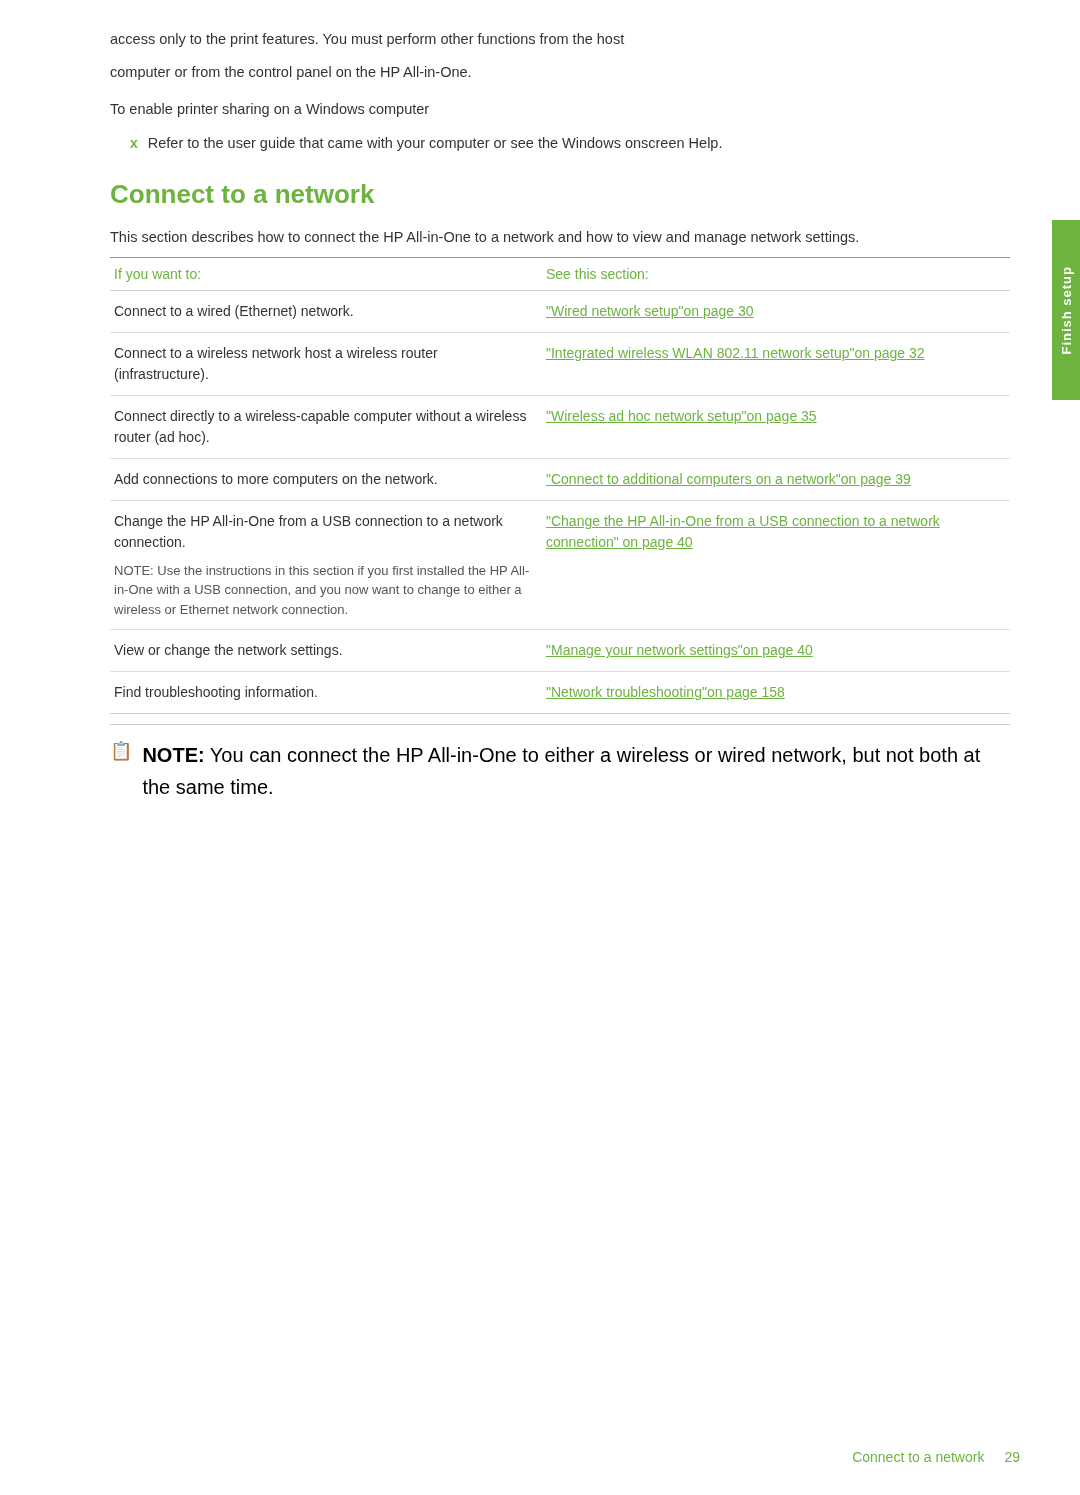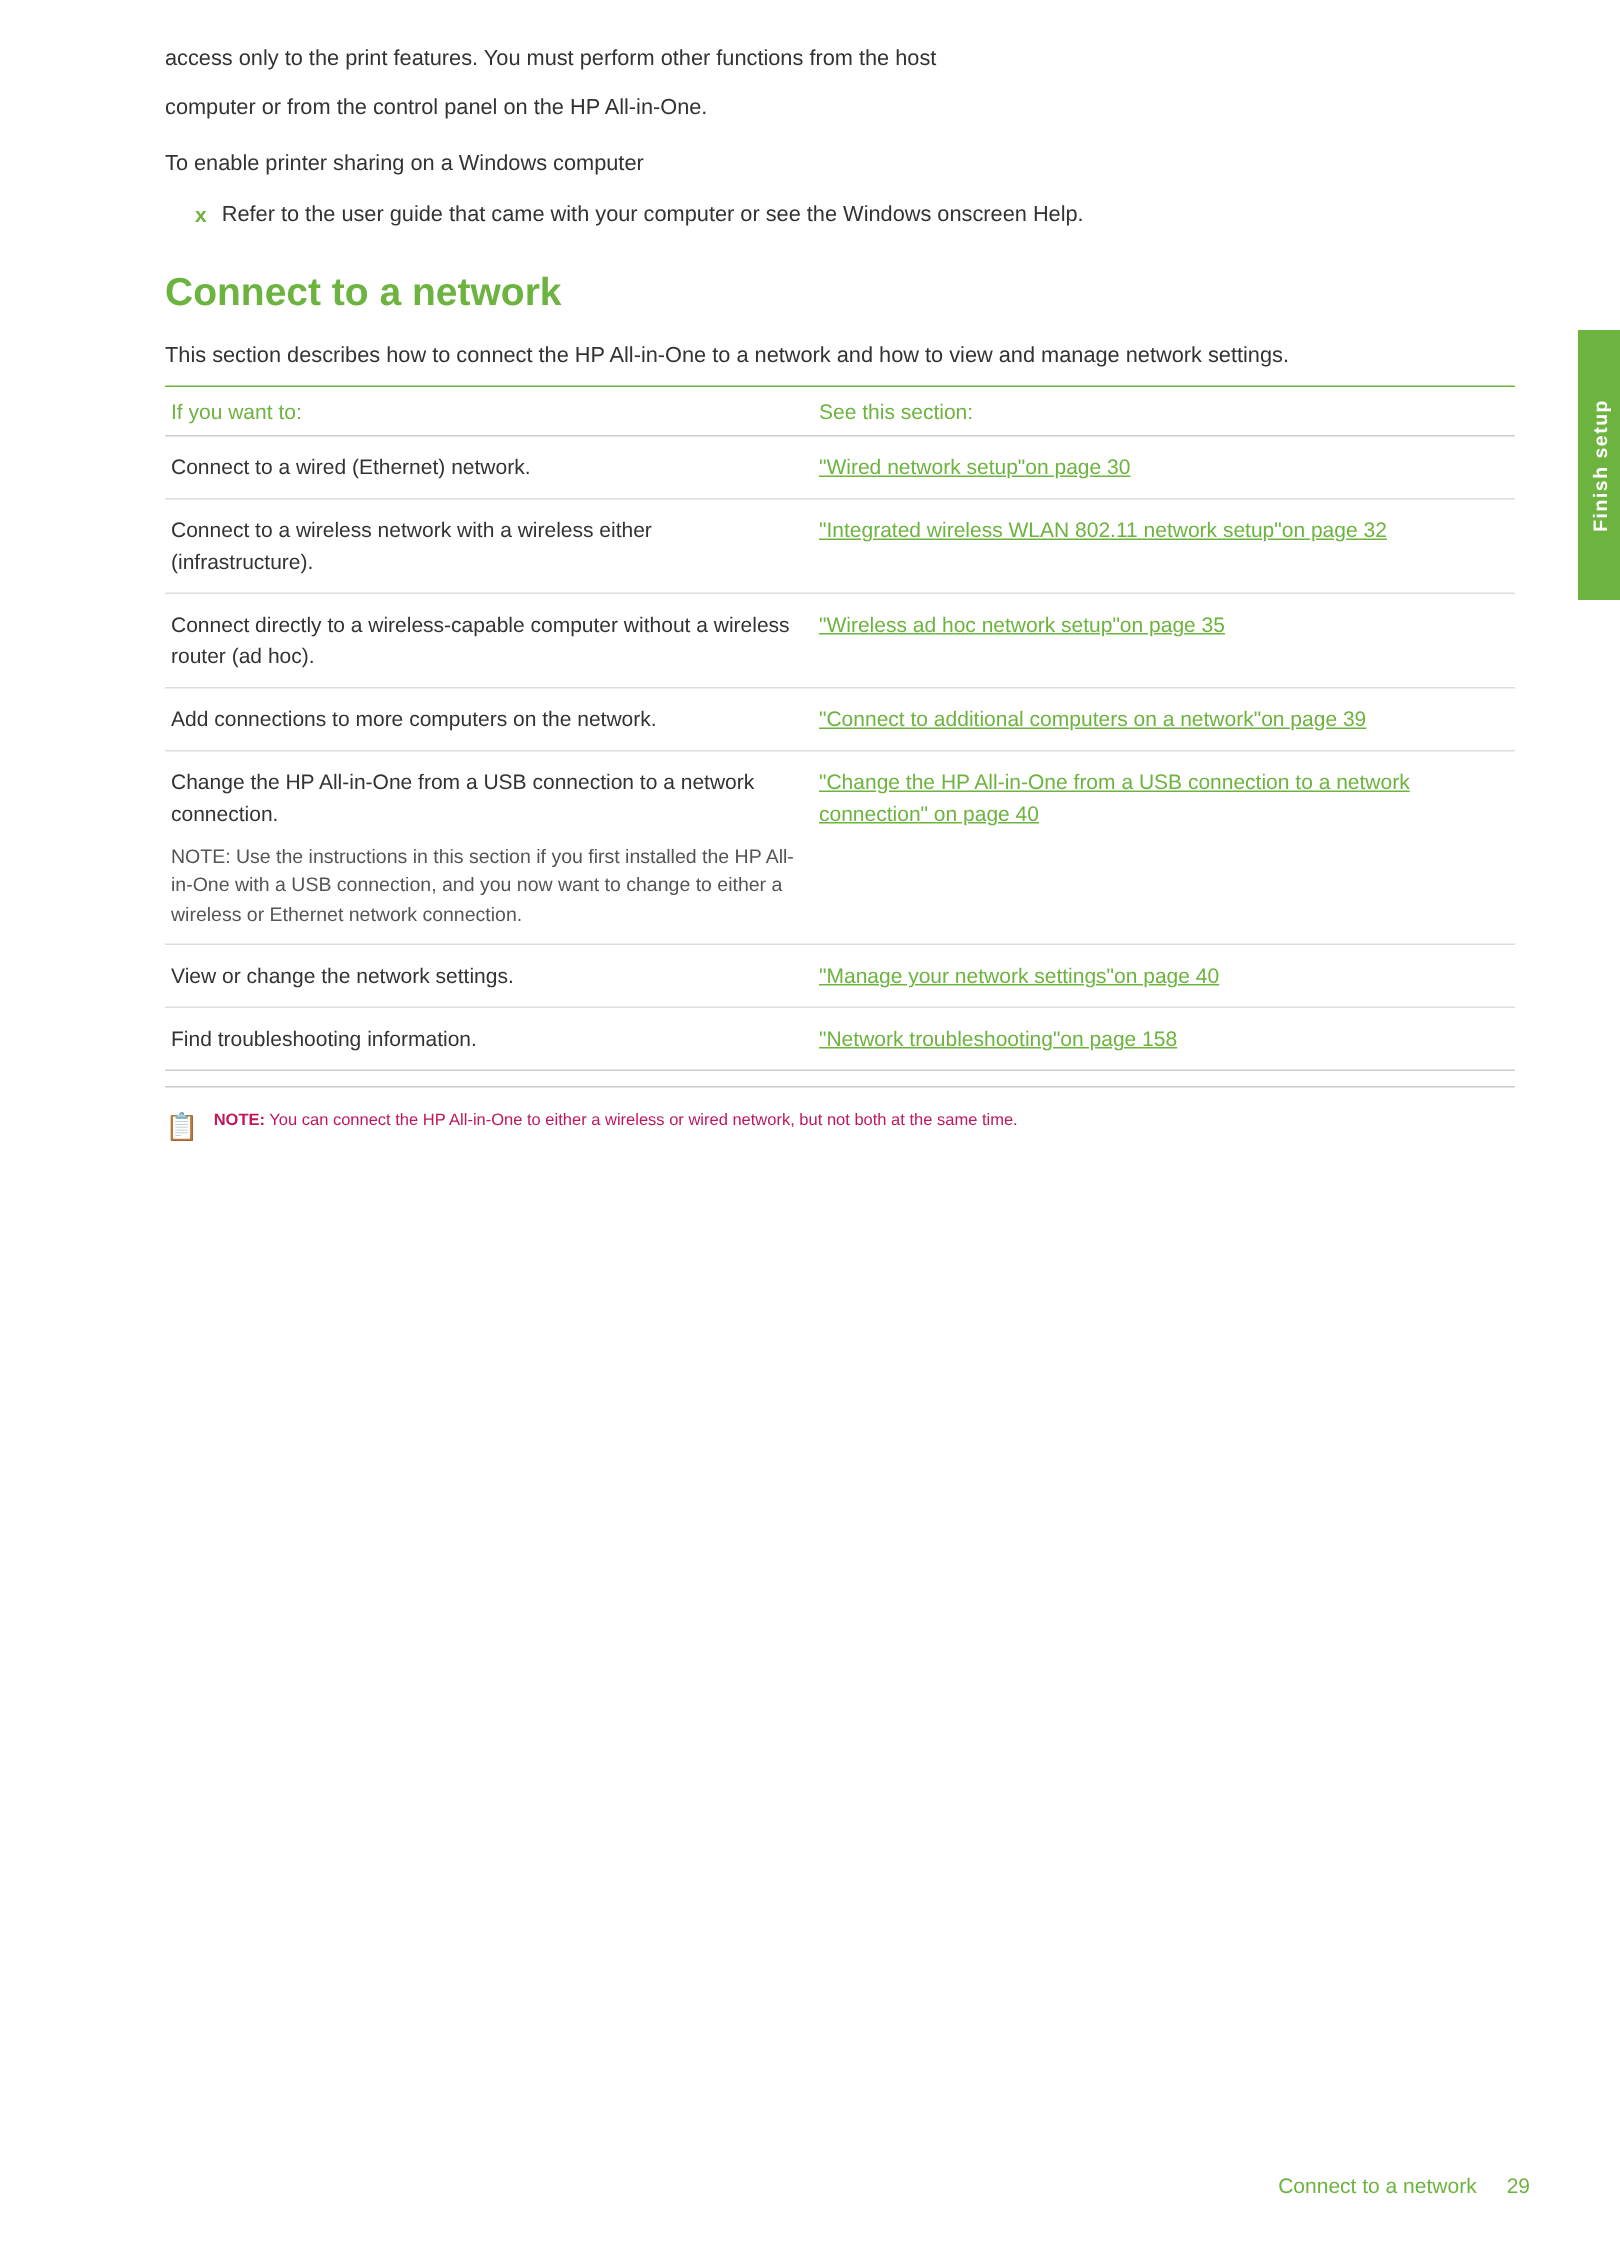--- a/index.html
+++ b/index.html
@@ -166,22 +166,22 @@
 
     .note-icon {
       margin-right: 10px;
       margin-top: 1px;
       font-size: 18px;
       color: #555555;
       flex-shrink: 0;
     }
 
     .note-text {
-      font-size: 11px;
-      color: #be185d;
+      font-size: 20px;
+      color: #000000;
       line-height: 1.6;
     }
 
     .note-text strong {
       font-weight: bold;
     }
 
     
     .footer {
       position: absolute;
@@ -245,21 +245,21 @@
       <tbody>
 
         <tr class="table-body-row">
           <td class="col-left">Connect to a wired (Ethernet) network.</td>
           <td class="col-right">
             <span class="link-text">"Wired network setup"on page 30</span>
           </td>
         </tr>
 
         <tr class="table-body-row">
-          <td class="col-left">Connect to a wireless network with a wireless either (infrastructure).</td>
+          <td class="col-left">Connect to a wireless network host a wireless router (infrastructure).</td>
           <td class="col-right">
             <span class="link-text">"Integrated wireless WLAN 802.11 network setup"on page 32</span>
           </td>
         </tr>
 
         <tr class="table-body-row">
           <td class="col-left">Connect directly to a wireless-capable computer without a wireless router (ad hoc).</td>
           <td class="col-right">
             <span class="link-text">"Wireless ad hoc network setup"on page 35</span>
           </td>

